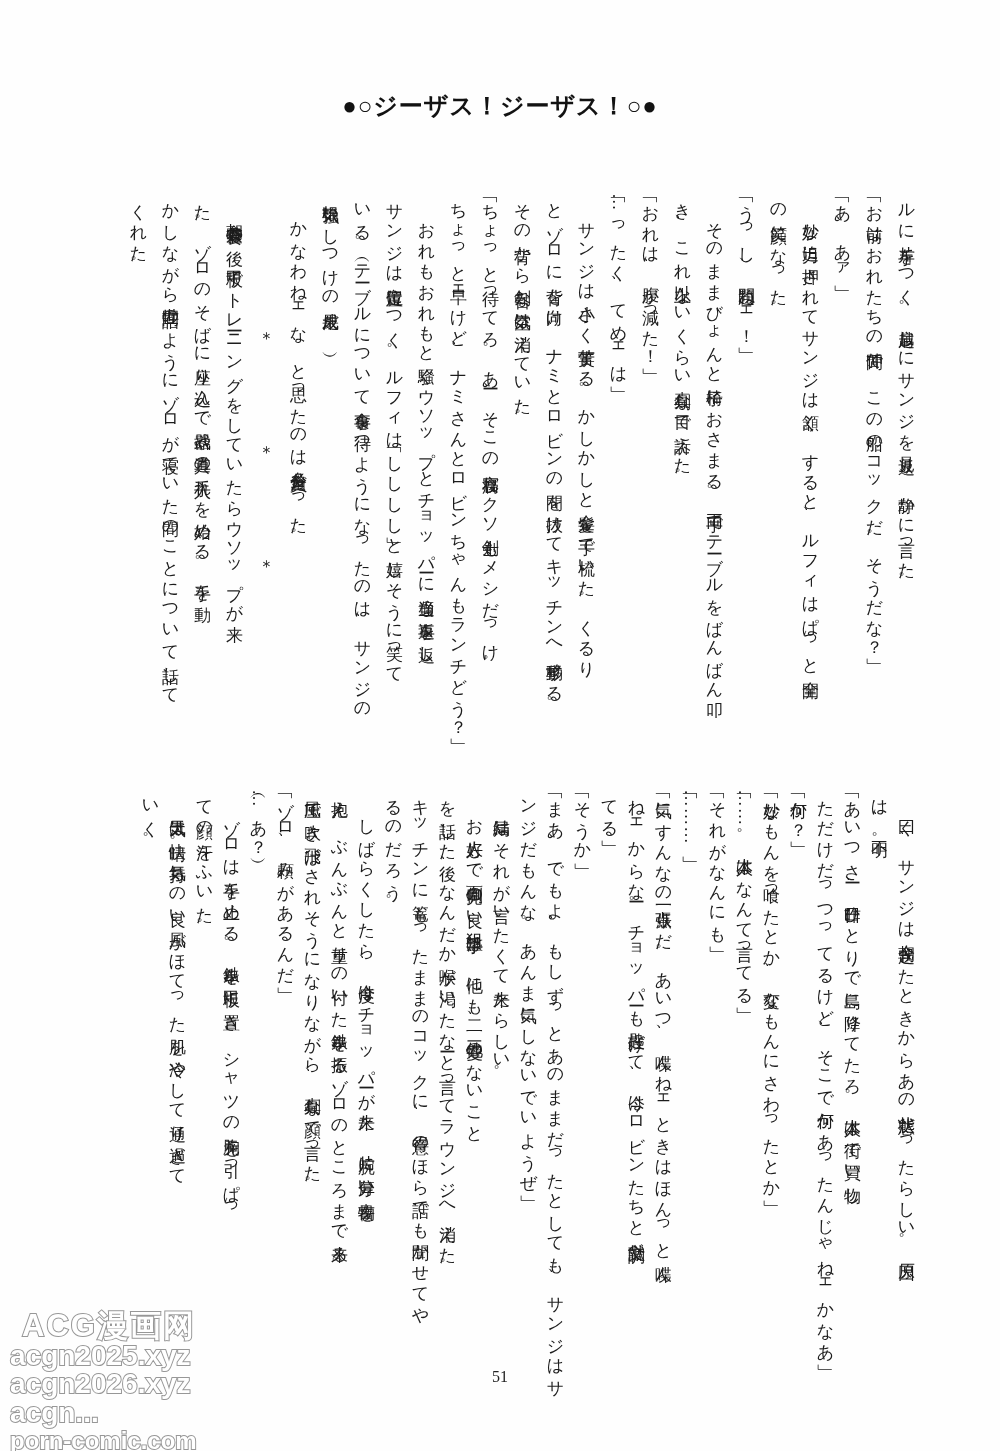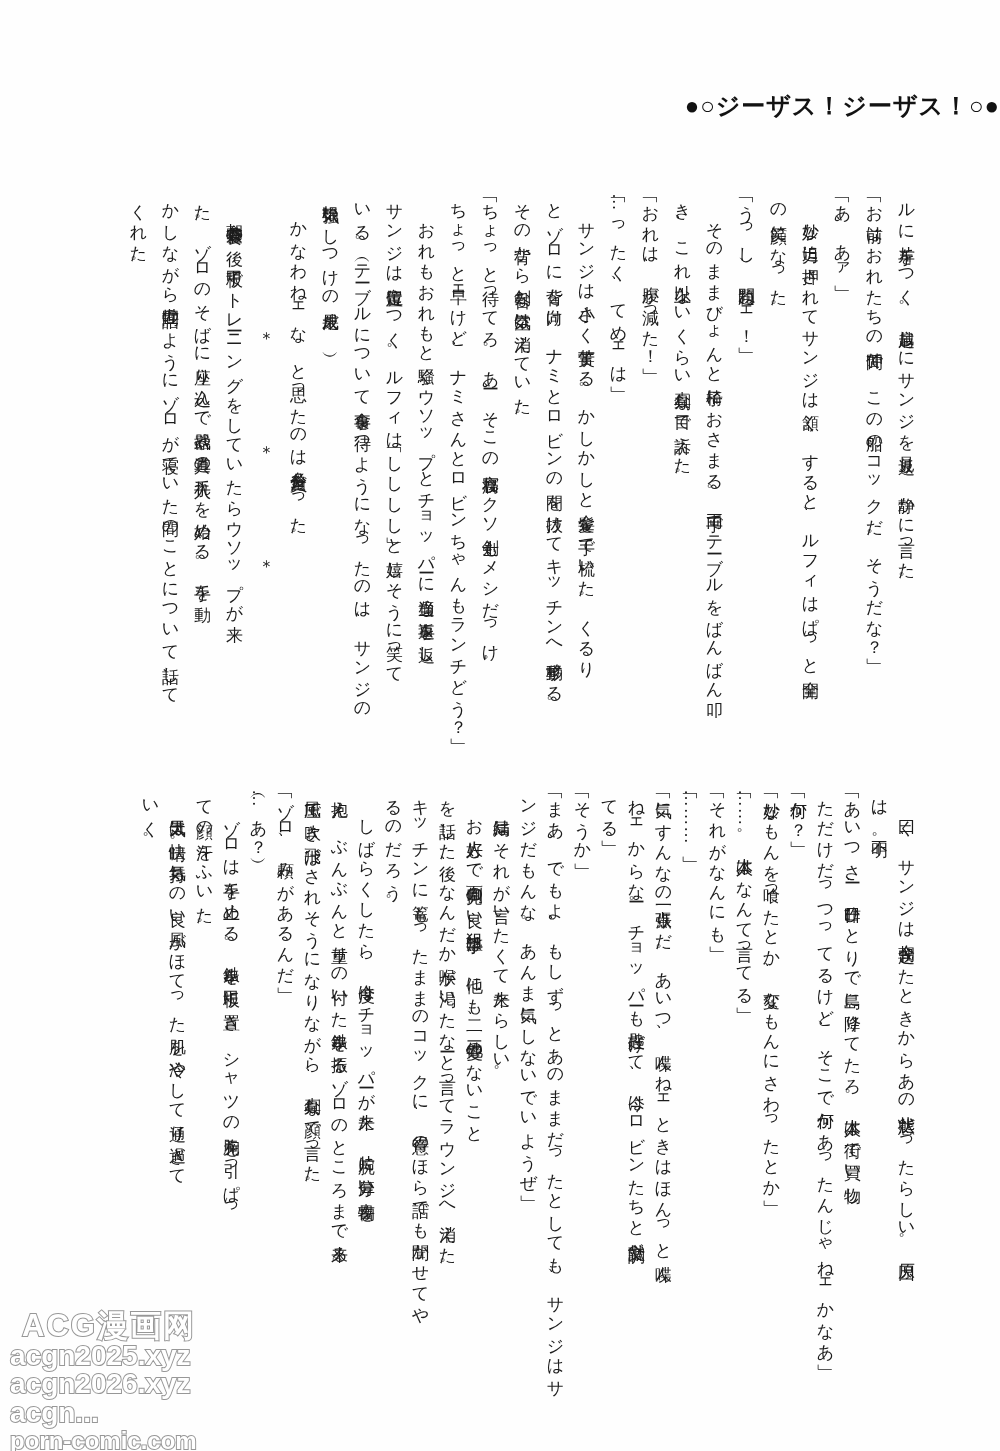--- a/index.html
+++ b/index.html
@@ -9,21 +9,21 @@
     position: relative;
     font-family: "Liberation Serif", "DejaVu Serif", serif;
     overflow: hidden;
   }
   .page { position: absolute; inset: 0; }
 
   .title {
     position: absolute;
     top: 90px; left: 0; width: 100%;
     margin: 0;
-    text-align: right;
+    text-align: center;
     font-family: "Liberation Sans", "DejaVu Sans", sans-serif;
     font-weight: 700;
     font-size: 24px;
     letter-spacing: 1px;
     color: #121212;
   }
 
   .vblock {
     position: absolute;
     writing-mode: vertical-rl;
@@ -158,14 +158,15 @@
   </div>
 
   <div class="wm-block">
     <div class="wm-cn">ACG漫画网</div>
     <div class="wm-url">acgn2025.xyz</div>
     <div class="wm-url">acgn2026.xyz</div>
     <div class="wm-url">acgn...</div>
     <div class="wm-url wm-url-small">porn-comic.com</div>
   </div>
 
+  <div class="page-number">51</div>
 
 </div>
 
 </body></html>

